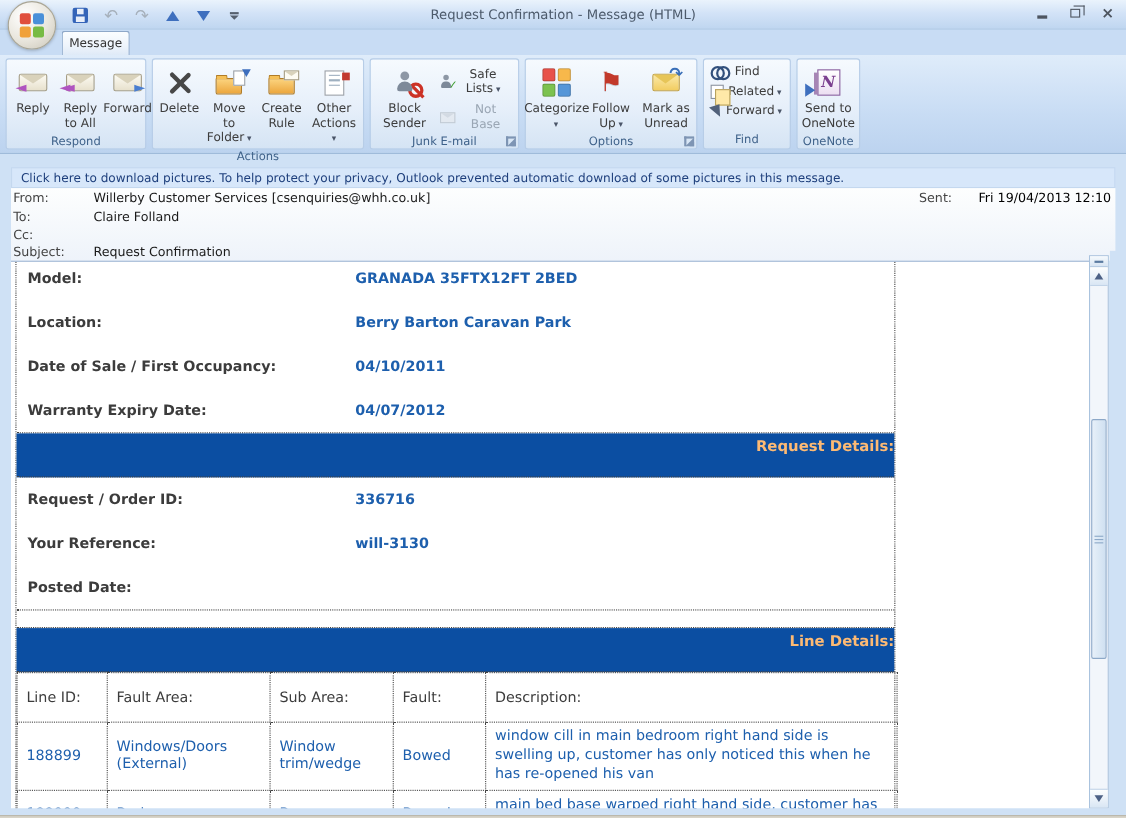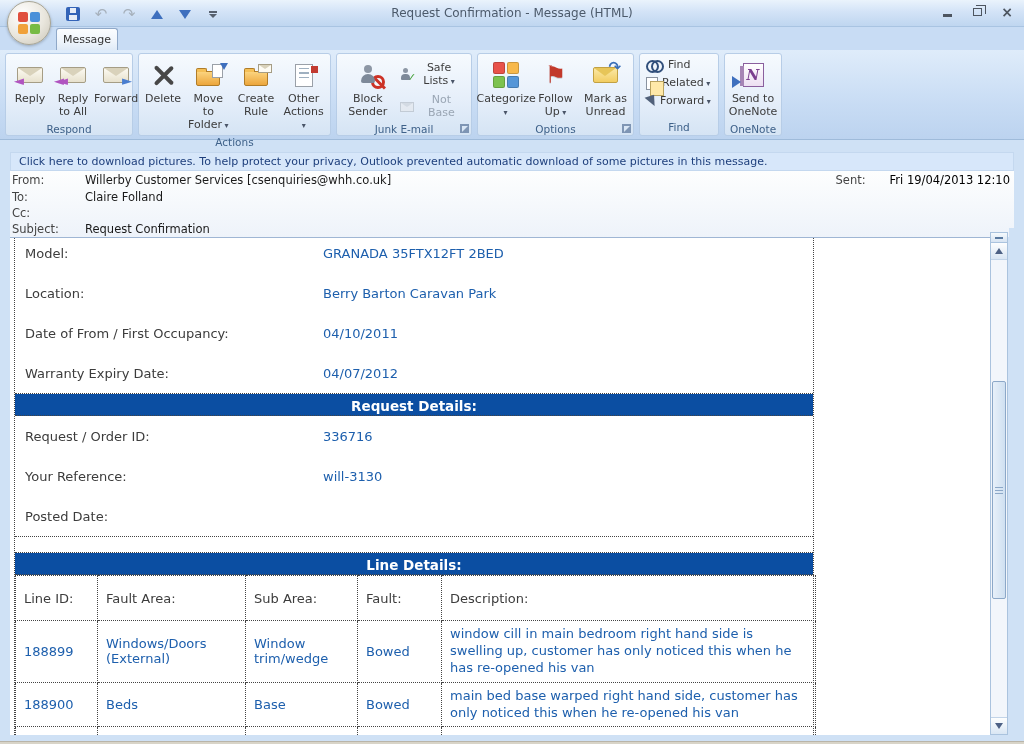--- a/index.html
+++ b/index.html
@@ -179,26 +179,26 @@
   .hvalue { position:absolute; left:75px; color:#1a1a1a; }
   #sentbox { position:absolute; right:4px; top:2px; }
   #sentbox .slabel { color:#444; margin-right:24px; }
 
   
   #bodyarea { position:absolute; top:237px; left:10px; width:998px; height:498px; background:#fff;
     border-top:1px solid #9fb6d4; overflow:hidden; }
   #emailtable { position:absolute; left:4px; top:-5px; width:800px;
     border-left:1px dotted #444; border-right:1px dotted #444;
     font-size:13px; color:#3c3c3c; }
-  .fieldrow { display:grid; grid-template-columns:308px 1fr; height:40px; align-items:center; }
+  .fieldrow { display:grid; grid-template-columns:308px 1fr; height:40px; align-items:center;font-weight:bold; }
   .flabel { padding-left:10px; color:#3c3c3c; }
   .fvalue { color:#1d5fad; }
   .sec-b { border-bottom:1px dotted #444; }
-  .band { height:22px; background:#0b4ea2; border-bottom:1px dotted #444; color:#ffffff;
-    font-weight:bold; font-size:13.5px; text-align:center; line-height:25px; }
+  .band { height:40px; background:#0b4ea2; border-bottom:1px dotted #444; color:#fdba74;
+    font-weight:bold; font-size:13.5px; text-align:right; line-height:25px; }
   .spacer { height:16px; border-bottom:1px dotted #444; }
   #linetable { width:100%; border-collapse:collapse; table-layout:fixed; }
   #linetable td, #linetable th { border:1px dotted #444; padding:5px 8px; vertical-align:middle;
     font-weight:normal; text-align:left; font-size:13px; }
   #linetable th { color:#3c3c3c; height:45px; }
   #linetable td { color:#1d5fad; }
   .c0{width:82px;} .c1{width:148px;} .c2{width:112px;} .c3{width:84px;} .c4{width:374px;}
   .desc { font-size:12.5px; line-height:1.3; }
   .partialrow td { height:14px; }
 
@@ -474,21 +474,21 @@
       <div class="sec-b">
         <div class="fieldrow">
           <span class="flabel">Model:</span>
           <span class="fvalue">GRANADA 35FTX12FT 2BED</span>
         </div>
         <div class="fieldrow">
           <span class="flabel">Location:</span>
           <span class="fvalue">Berry Barton Caravan Park</span>
         </div>
         <div class="fieldrow">
-          <span class="flabel">Date of From / First Occupancy:</span>
+          <span class="flabel">Date of Sale / First Occupancy:</span>
           <span class="fvalue">04/10/2011</span>
         </div>
         <div class="fieldrow">
           <span class="flabel">Warranty Expiry Date:</span>
           <span class="fvalue">04/07/2012</span>
         </div>
       </div>
 
       <div class="band">Request Details:</div>
 

